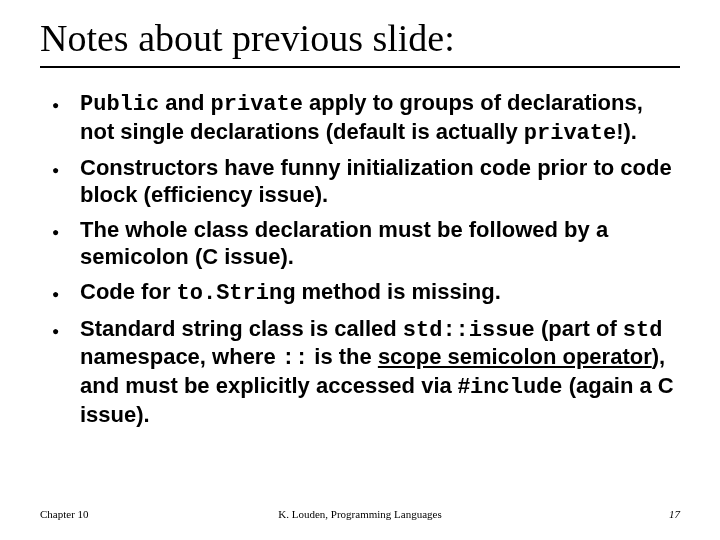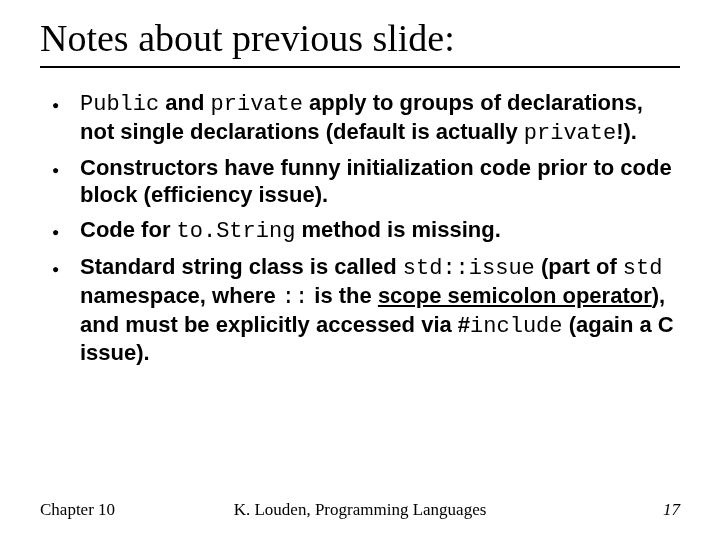--- a/index.html
+++ b/index.html
@@ -49,32 +49,32 @@
   ul.body li::before {
     content: "●";
     position: absolute;
     left: 2px;
     top: 4px;
     font-size: 12px;
     line-height: 22px;
   }
   .mono {
     font-family: "Courier New", Courier, monospace;
-    font-weight: normal;
+    font-weight: bold;
   }
   .u {
     text-decoration: underline;
   }
   .footer {
     position: absolute;
     left: 40px;
     right: 40px;
     bottom: 20px;
     font-family: "Times New Roman", Times, serif;
-    font-size: 17px;
+    font-size: 11px;
     display: flex;
     justify-content: space-between;
     align-items: baseline;
   }
   .footer .center {
     position: absolute;
     left: 0;
     right: 0;
     text-align: center;
   }
@@ -93,20 +93,23 @@
   <ul class="body">
 
     <li>
       <span class="mono">Public</span><span> and </span><span class="mono">private</span><span> apply to groups of declarations, not single declarations (default is actually </span><span class="mono">private</span><span>!).</span>
     </li>
 
     <li class="gap">
       <span>Constructors have funny initialization code prior to code block (efficiency issue).</span>
     </li>
 
+    <li>
+      <span>The whole class declaration must be followed by a semicolon (C issue).</span>
+    </li>
 
     <li>
       <span>Code for </span><span class="mono">to.String</span><span> method is missing.</span>
     </li>
 
     <li>
       <span>Standard string class is called </span><span class="mono">std::issue</span><span> (part of </span><span class="mono">std</span><span> namespace, where </span><span class="mono">::</span><span> is the </span><span class="u">scope semicolon operator</span><span>), and must be explicitly accessed via #</span><span class="mono">include</span><span> (again a C issue).</span>
     </li>
 
   </ul>

